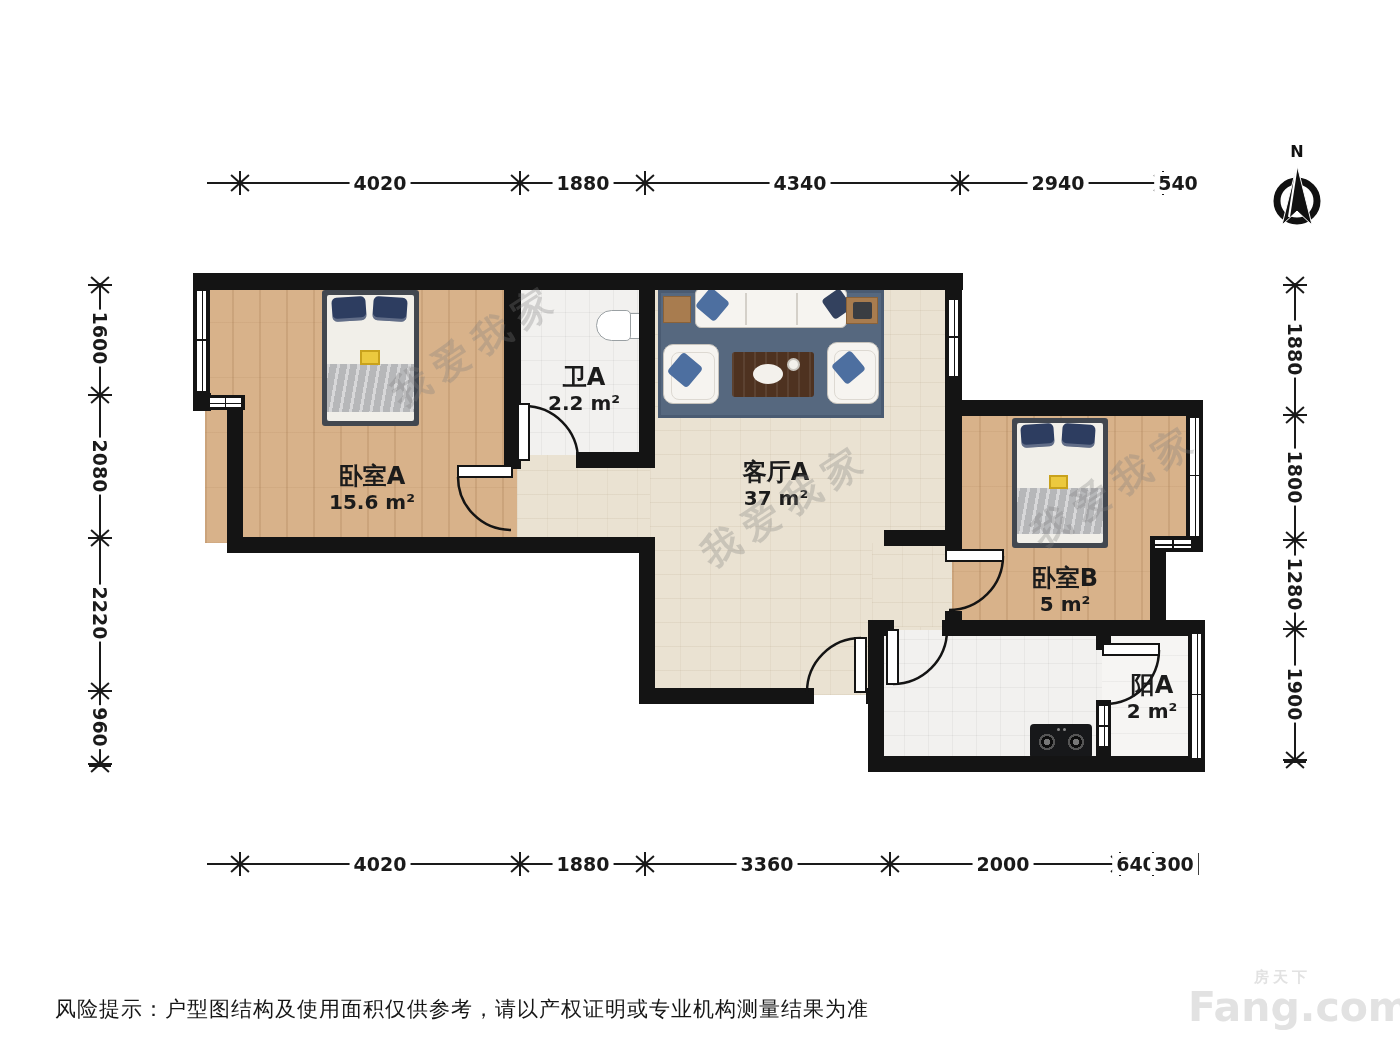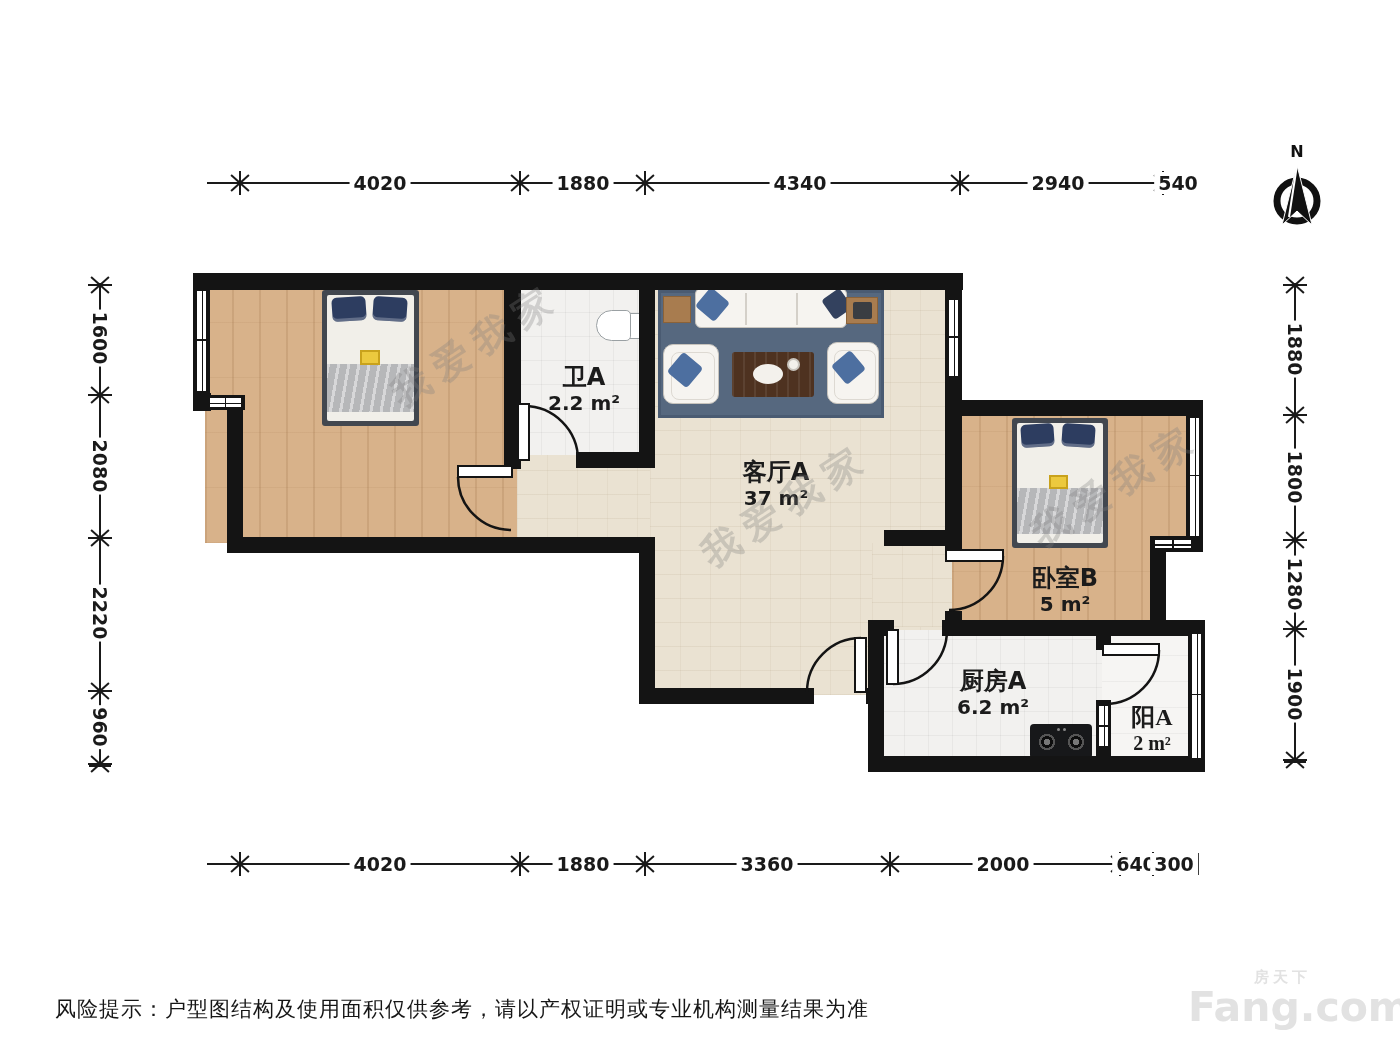--- a/index.html
+++ b/index.html
@@ -172,37 +172,37 @@
     <g stroke="#141414" fill="#ffffff" stroke-width="2">
       <rect x="458" y="466" width="54" height="11"></rect>
       <rect x="518" y="404" width="11" height="56"></rect>
       <rect x="855" y="638" width="11" height="54"></rect>
       <rect x="946" y="550" width="57" height="11"></rect>
       <rect x="887" y="630" width="11" height="54"></rect>
       <rect x="1103" y="644" width="56" height="11"></rect>
     </g>
   </svg>
 
+  <div class="room-label" style="left:372px;top:463px;">
+    <span class="rn">卧室A</span>
+    <span class="ra">15.6 m²</span>
+  </div>
   <div class="room-label" style="left:584px;top:364px;">
     <span class="rn">卫A</span>
     <span class="ra">2.2 m²</span>
   </div>
   <div class="room-label" style="left:776px;top:459px;">
     <span class="rn">客厅A</span>
     <span class="ra">37 m²</span>
   </div>
   <div class="room-label" style="left:1065px;top:565px;">
     <span class="rn">卧室B</span>
     <span class="ra">5 m²</span>
   </div>
-  <div class="room-label" style="left:993px;top:668px;">
-    <span class="rn">厨房A</span>
-    <span class="ra">6.2 m²</span>
-  </div>
-  <div class="room-label" style="left:1152px;top:704px;font-family:Liberation Serif, serif;">
+  <div class="room-label" style="left:1152px;top:672px;">
     <span class="rn">阳A</span>
     <span class="ra">2 m²</span>
   </div>
 
   <div id="dims">
       <div class="dimline" style="left: 207px; top: 182px; width: 991px; height: 2px;"></div>
       <div class="tk" style="left: 240px; top: 183px;">
         <i style="transform: rotate(0deg);"></i>
         <i style="transform: rotate(48deg);"></i>
         <i style="transform: rotate(-48deg);"></i>

